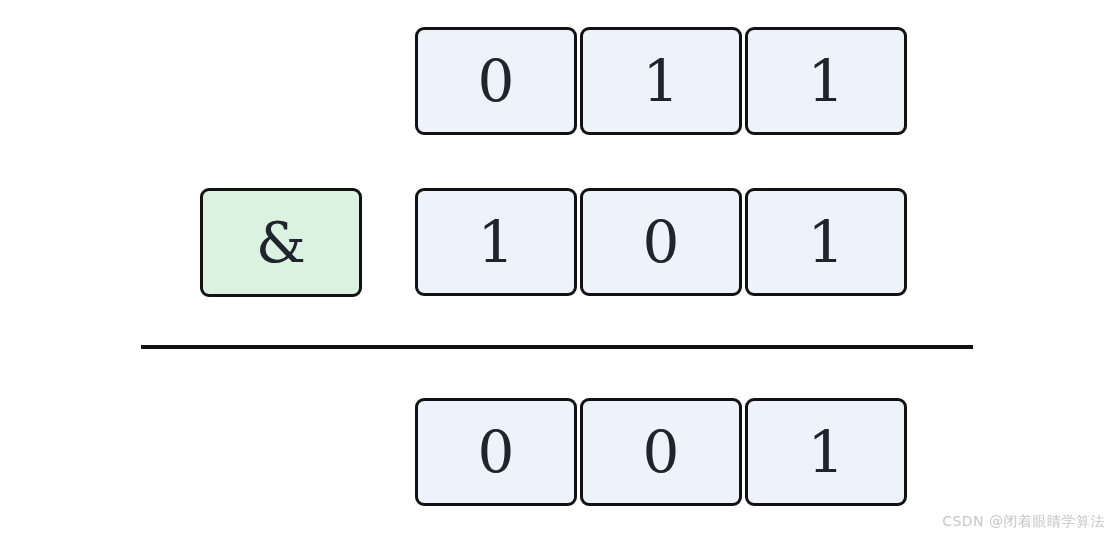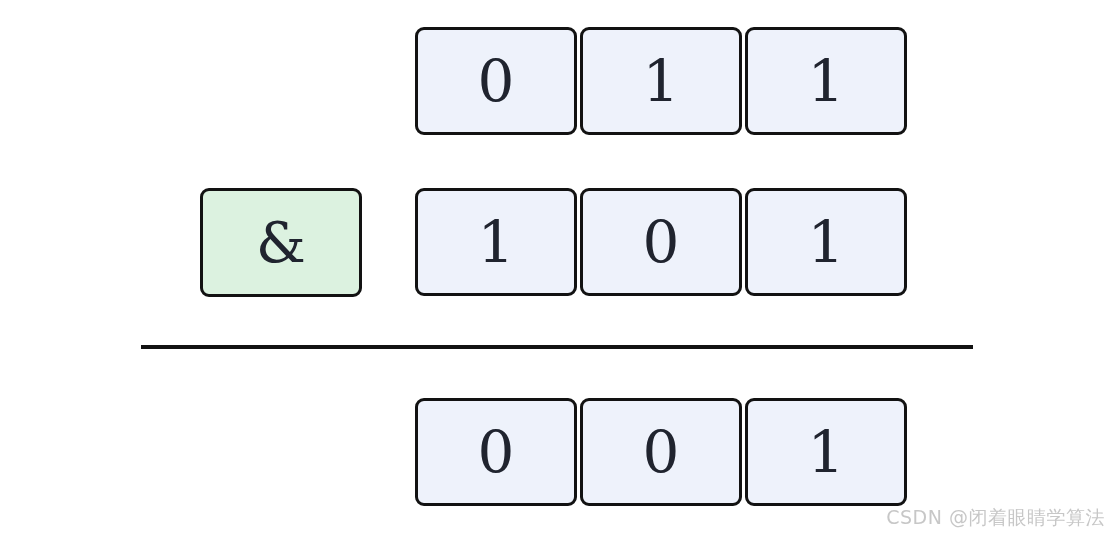--- a/index.html
+++ b/index.html
@@ -76,21 +76,21 @@
     height: 4px;
     background: #121212;
   }
 
   .watermark {
     position: absolute;
     right: 12px;
     bottom: 6px;
     color: #c7c7c7;
     font-family: "DejaVu Sans", sans-serif;
-    font-size: 19px;
+    font-size: 14px;
     letter-spacing: 0.5px;
     white-space: nowrap;
   }
 </style>
 </head>
 <body>
 
 <div id="stage">
 
   <div class="bit-row" id="row-operand-a">

